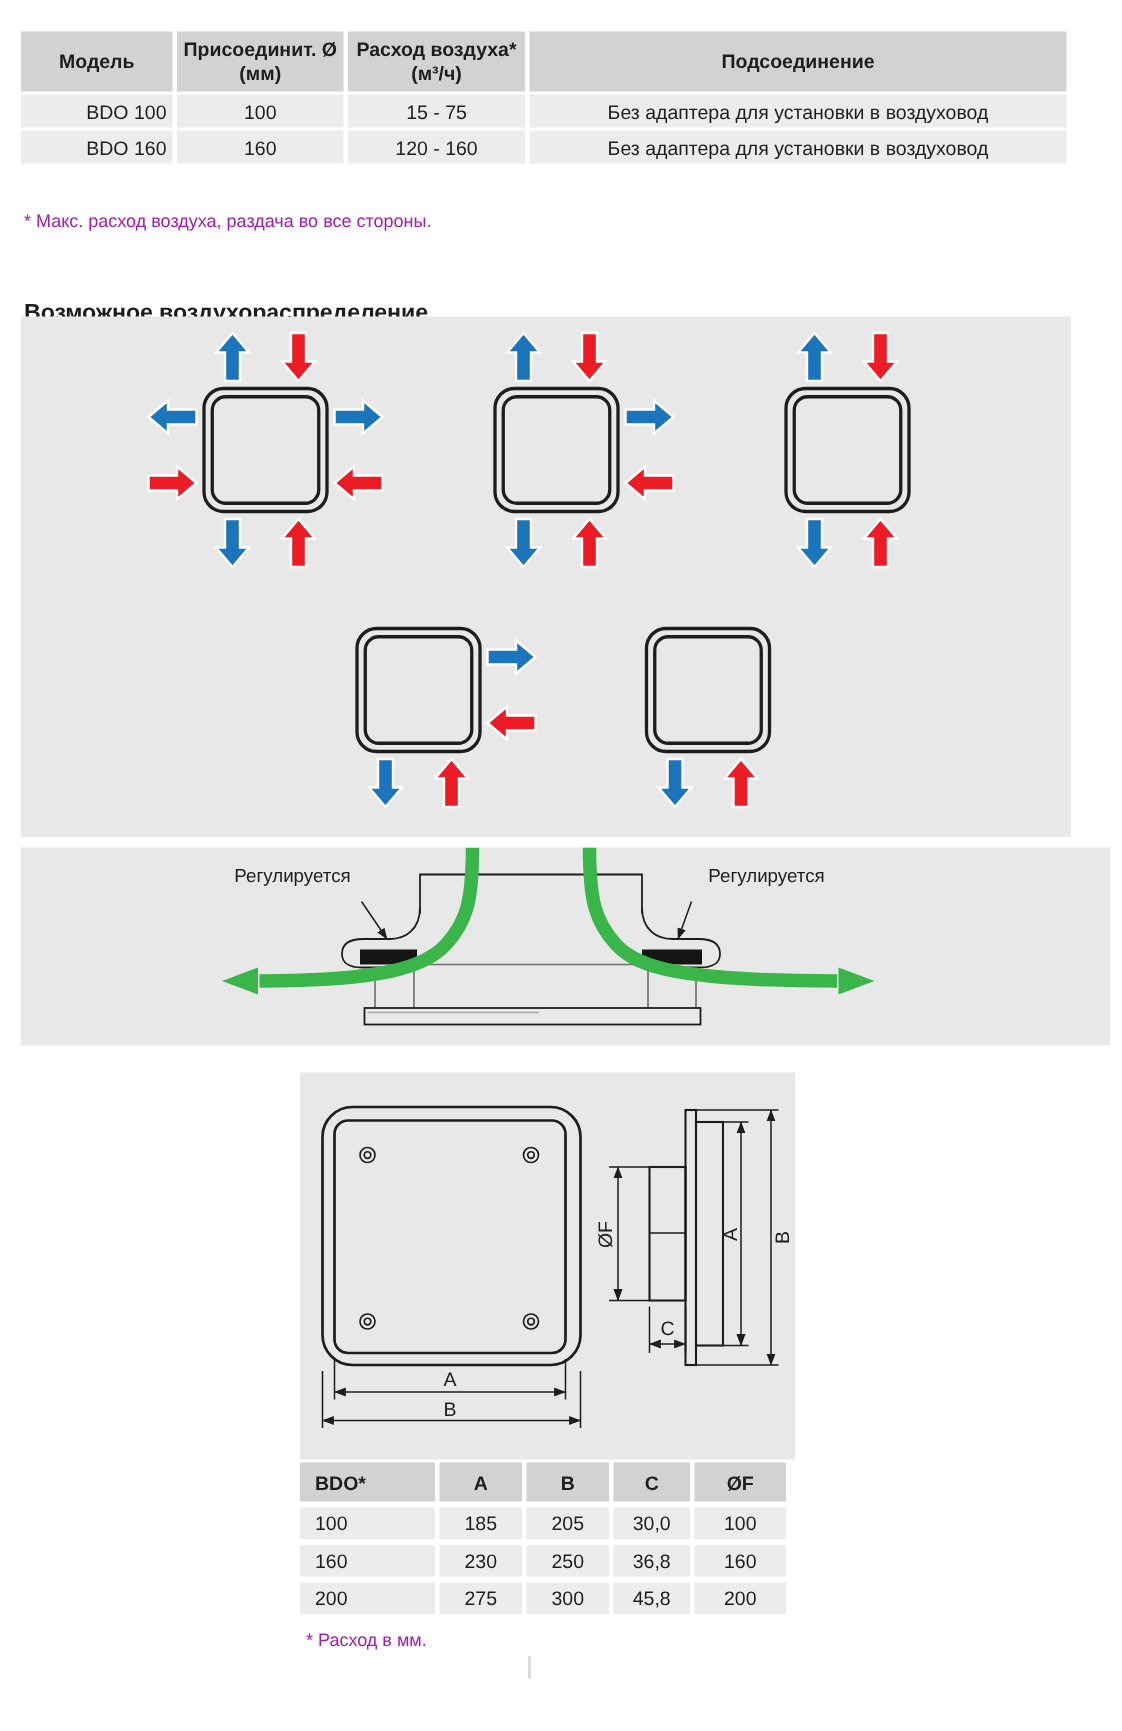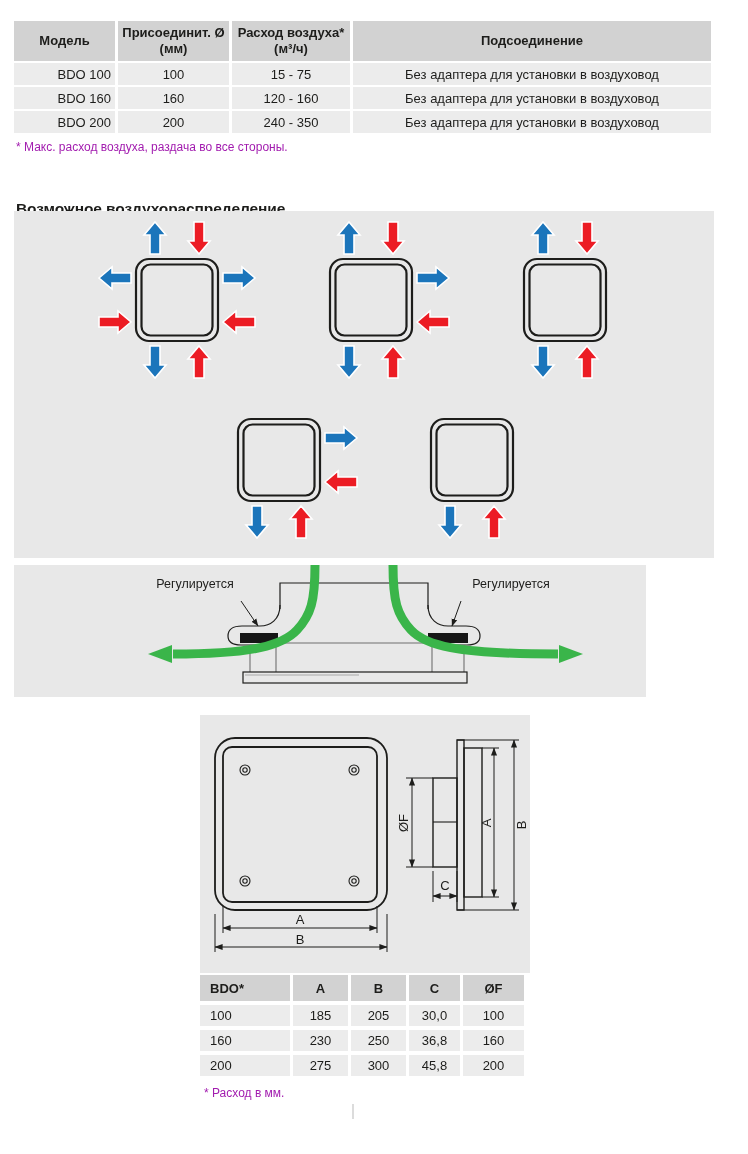--- a/index.html
+++ b/index.html
@@ -62,26 +62,20 @@
           <td>100</td>
           <td>15 - 75</td>
           <td>Без адаптера для установки в воздуховод</td>
         </tr>
         <tr>
           <td>BDO 160</td>
           <td>160</td>
           <td>120 - 160</td>
           <td>Без адаптера для установки в воздуховод</td>
         </tr>
-        <tr>
-          <td>BDO 200</td>
-          <td>200</td>
-          <td>240 - 350</td>
-          <td>Без адаптера для установки в воздуховод</td>
-        </tr>
       </tbody>
   </table>
   <div class="abs footnote" style="left:16px;top:140px;">* Макс. расход воздуха, раздача во все стороны.</div>
 
   <div class="abs h1" style="left:16px;top:181px;">Возможное воздухораспределение</div>
 
   <div class="abs panel" style="left:14px;top:211px;width:700px;height:347px;">
     <svg id="dist-svg" width="700" height="347" viewBox="0 0 700 347">
         <rect x="122" y="48" width="82" height="82" rx="13" class="sq"></rect>
         <rect x="127.5" y="53.5" width="71" height="71" rx="9" class="sq"></rect>
@@ -113,21 +107,21 @@
         <path d="M0,-16 L11,-3 L5,-3 L5,16 L-5,16 L-5,-3 L-11,-3 Z" transform="translate(327,271) rotate(270)" fill="#ec1c24" stroke="#ffffff" stroke-width="1.6"></path>
         <path d="M0,-16 L11,-3 L5,-3 L5,16 L-5,16 L-5,-3 L-11,-3 Z" transform="translate(243,311) rotate(180)" fill="#1b75bb" stroke="#ffffff" stroke-width="1.6"></path>
         <path d="M0,-16 L11,-3 L5,-3 L5,16 L-5,16 L-5,-3 L-11,-3 Z" transform="translate(287,311) rotate(0)" fill="#ec1c24" stroke="#ffffff" stroke-width="1.6"></path>
         <rect x="417" y="208" width="82" height="82" rx="13" class="sq"></rect>
         <rect x="422.5" y="213.5" width="71" height="71" rx="9" class="sq"></rect>
         <path d="M0,-16 L11,-3 L5,-3 L5,16 L-5,16 L-5,-3 L-11,-3 Z" transform="translate(436,311) rotate(180)" fill="#1b75bb" stroke="#ffffff" stroke-width="1.6"></path>
         <path d="M0,-16 L11,-3 L5,-3 L5,16 L-5,16 L-5,-3 L-11,-3 Z" transform="translate(480,311) rotate(0)" fill="#ec1c24" stroke="#ffffff" stroke-width="1.6"></path>
       </svg>
   </div>
 
-  <div class="abs panel" style="left:14px;top:565px;width:632px;height:132px;">
+  <div class="abs panel" style="left:14px;top:565px;width:726px;height:132px;">
     <svg class="abs" style="left:0;top:0;" width="700" height="132" viewBox="0 0 700 132">
       <defs>
         <marker id="la" viewBox="0 0 10 10" refX="9" refY="5" markerWidth="8" markerHeight="8" orient="auto-start-reverse">
             <path d="M0,1.4 L9.5,5 L0,8.6 Z" fill="#1d1d1b"></path>
           </marker>
       </defs>
       <g>
         <path class="thin2" d="M266,44 V18 H414 V44"></path>
         <path class="thin2" d="M266,40 C266,55 256,61 246,61 L228,61 C218,61 214,65 214,71 C214,77 219,80 227,80 L264,80"></path>
         <path class="thin2" d="M414,40 C414,55 424,61 434,61 L452,61 C462,61 466,65 466,71 C466,77 461,80 453,80 L416,80"></path>

